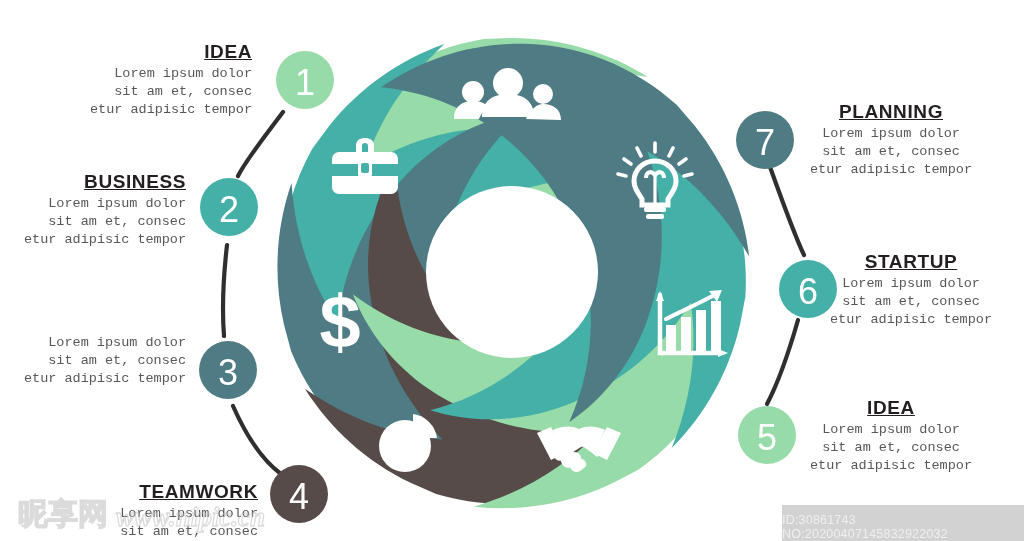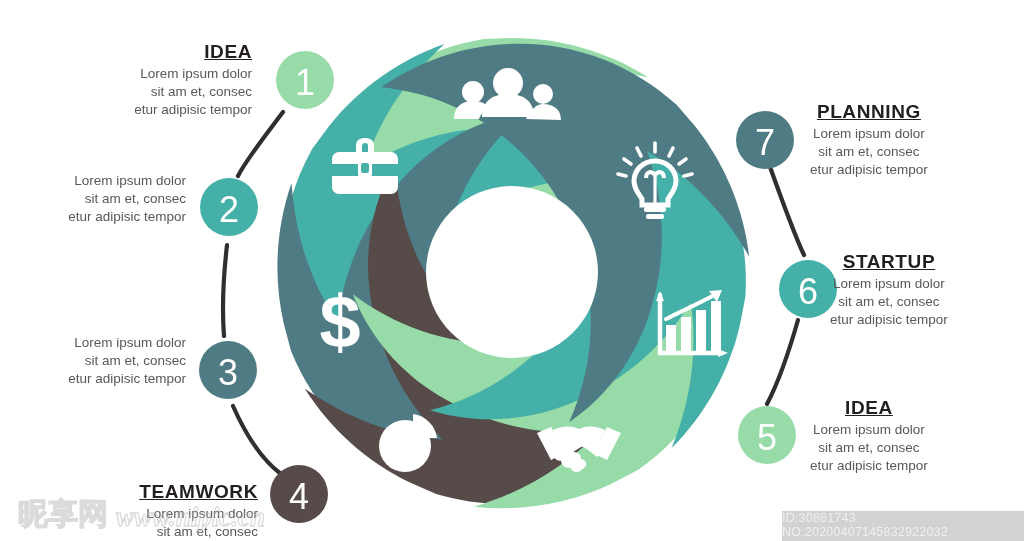--- a/index.html
+++ b/index.html
@@ -13,34 +13,34 @@
   #stage{position:absolute;left:0;top:0;width:1024px;height:541px;}
   .label-block{position:absolute;}
   .lbl-title{
     font-size:19px;font-weight:700;color:#231f20;
     letter-spacing:0.6px;line-height:1.05;margin:0 0 3px 0;
     white-space:nowrap;
     text-decoration:underline;
   }
   .lbl-body{
     font-size:13.5px;color:#58585a;line-height:1.32;margin:0;
-    white-space:nowrap;font-weight:400;
+    white-space:nowrap;font-weight:400;font-family:Liberation Mono, monospace;
   }
   .align-right{text-align:right;}
   .align-left{text-align:center;}
   .wm{
     position:absolute;left:18px;top:492px;
     width:270px;height:42px;
     opacity:.5;pointer-events:none;
   }
   .idbar{
     position:absolute;right:0;bottom:0;
-    width:242px;height:30px;
+    width:242px;height:36px;
     background:#d2d2d2;
-    display:flex;align-items:flex-start;justify-content:center;
+    display:flex;align-items:flex-end;justify-content:center;
   }
   .idbar span{
     color:#efefef;font-size:12.5px;letter-spacing:.2px;
     font-family:"Liberation Sans","DejaVu Sans",sans-serif;
   }
   svg{display:block;}
 </style>
 </head>
 <body>
 
@@ -285,20 +285,21 @@
   </svg>
 
   <div class="label-block align-right" style="right:772px;top:42px;">
     <p class="lbl-title">IDEA</p>
     <p class="lbl-body">Lorem ipsum dolor</p>
     <p class="lbl-body">sit am et, consec</p>
     <p class="lbl-body">etur adipisic tempor</p>
   </div>
 
   <div class="label-block align-right" style="right:838px;top:172px;">
+    <p class="lbl-title">BUSINESS</p>
     <p class="lbl-body">Lorem ipsum dolor</p>
     <p class="lbl-body">sit am et, consec</p>
     <p class="lbl-body">etur adipisic tempor</p>
   </div>
 
   <div class="label-block align-right" style="right:838px;top:334px;">
     <p class="lbl-body">Lorem ipsum dolor</p>
     <p class="lbl-body">sit am et, consec</p>
     <p class="lbl-body">etur adipisic tempor</p>
   </div>

